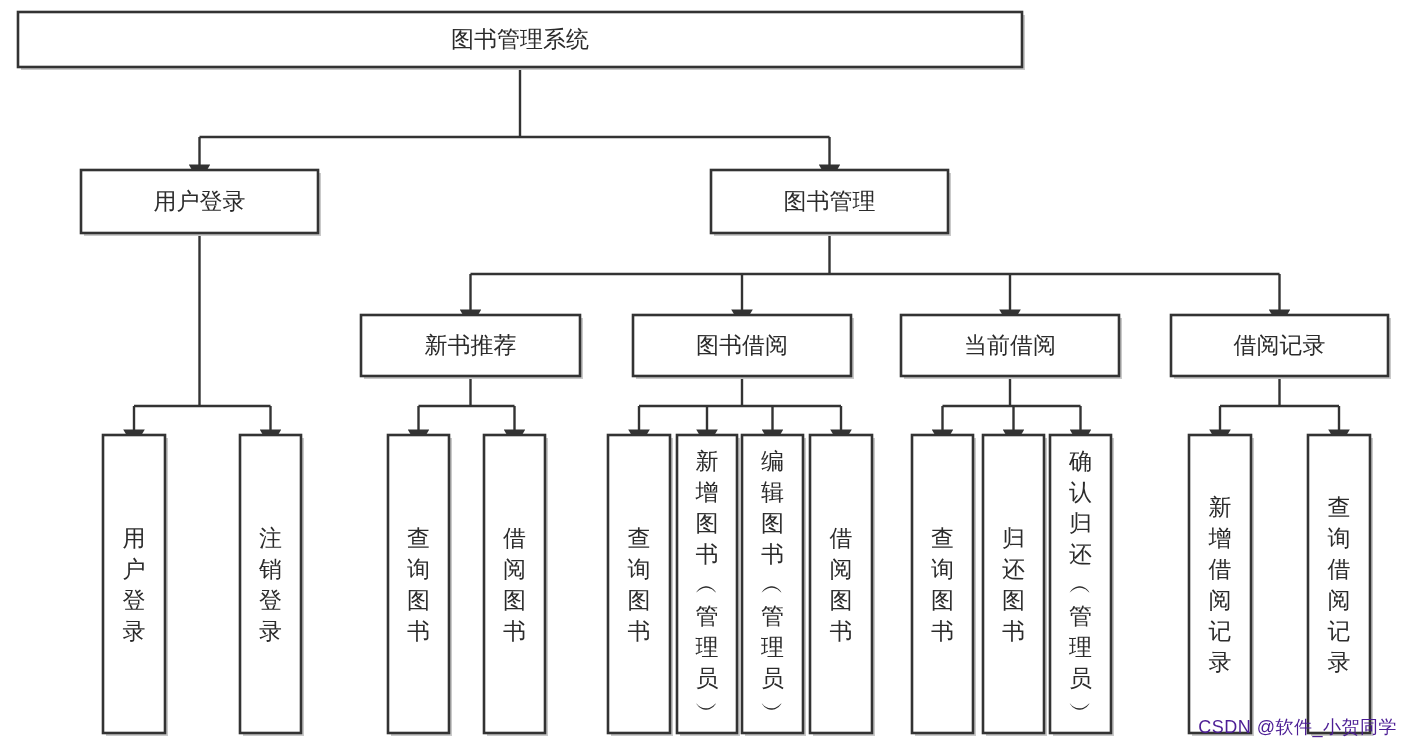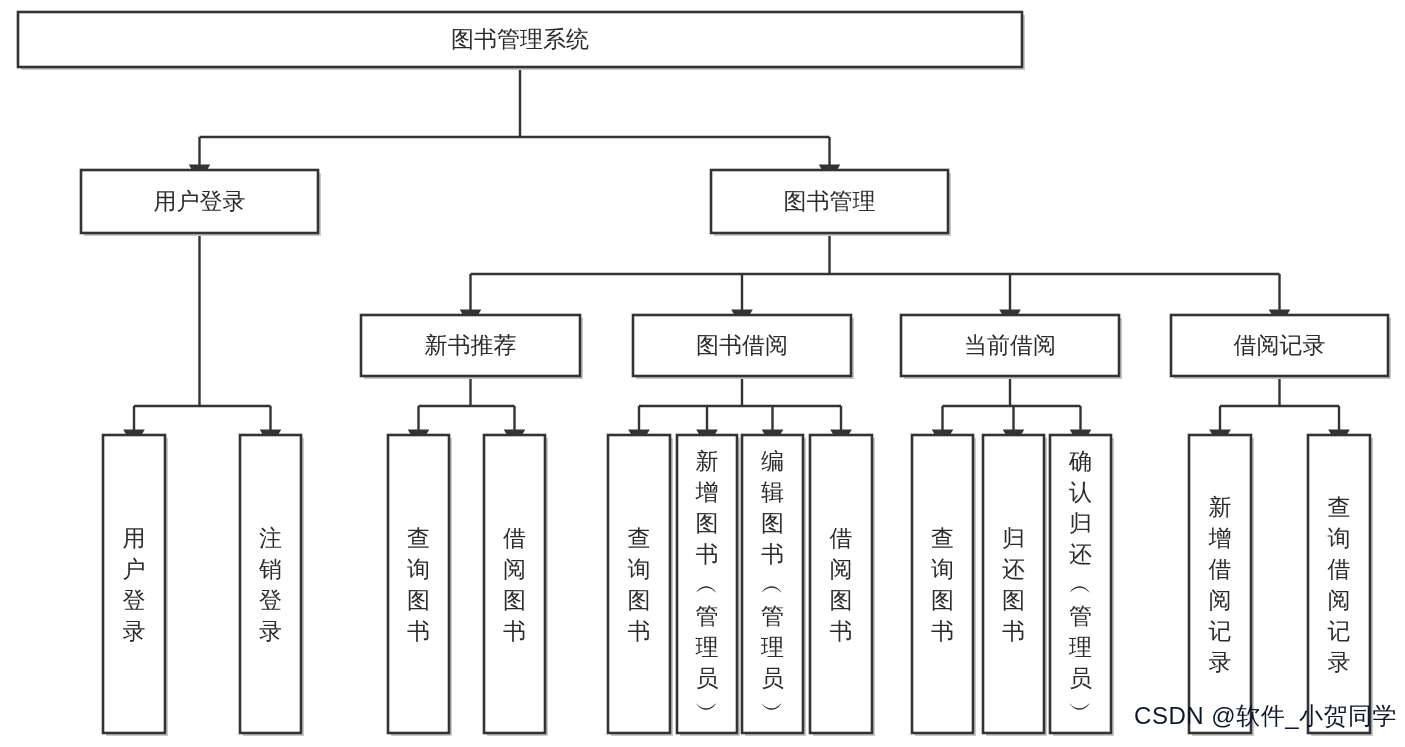--- a/index.html
+++ b/index.html
@@ -44,24 +44,24 @@
   .node-label-h {
     font-family: "Liberation Sans", "DejaVu Sans", sans-serif;
     font-size: 23px;
     fill: #2b2b2b;
     text-anchor: middle;
     dominant-baseline: middle;
   }
   .watermark {
     position: absolute;
     right: 8px;
-    bottom: 15px;
+    bottom: 8px;
     font-family: "Liberation Sans", "DejaVu Sans", sans-serif;
-    font-size: 24px;
-    color: #0f172a;
+    font-size: 18px;
+    color: #4c1d95;
     letter-spacing: 0.5px;
     white-space: nowrap;
     user-select: none;
   }
 </style>
 </head>
 <body>
 
 <div id="diagram-root">
 

